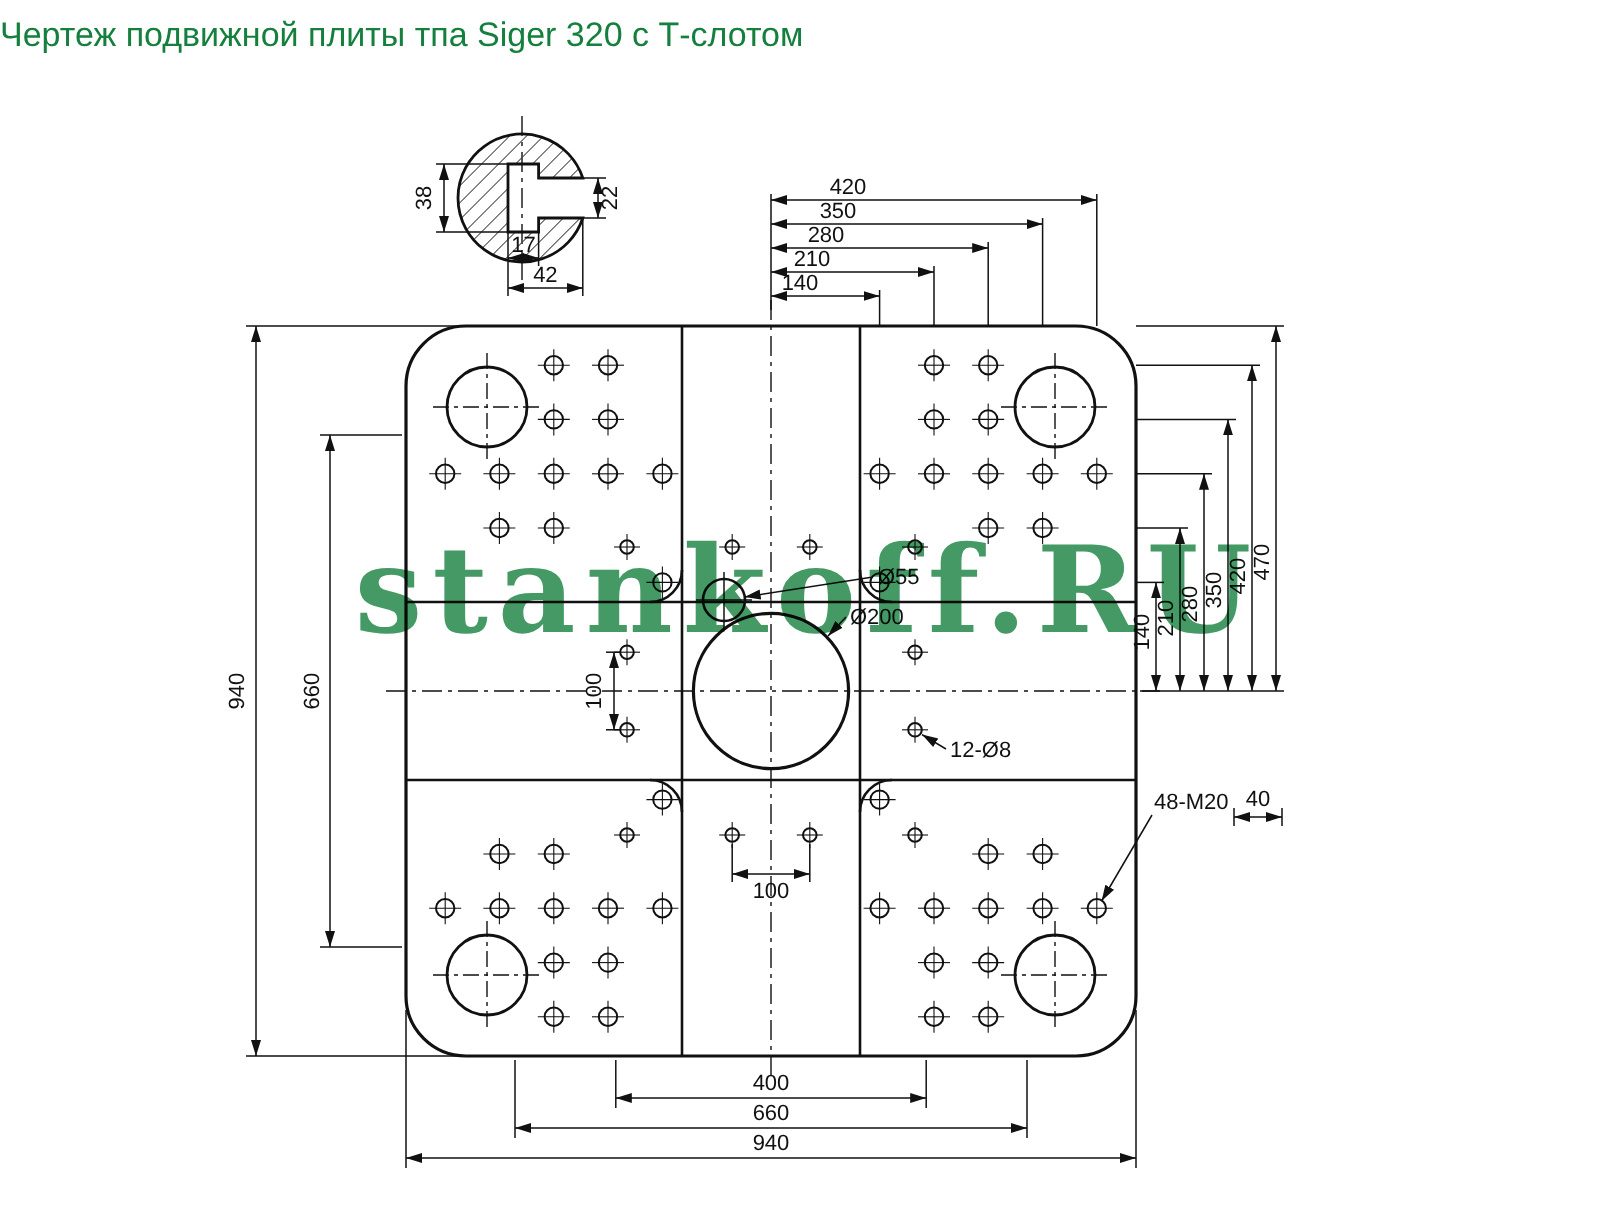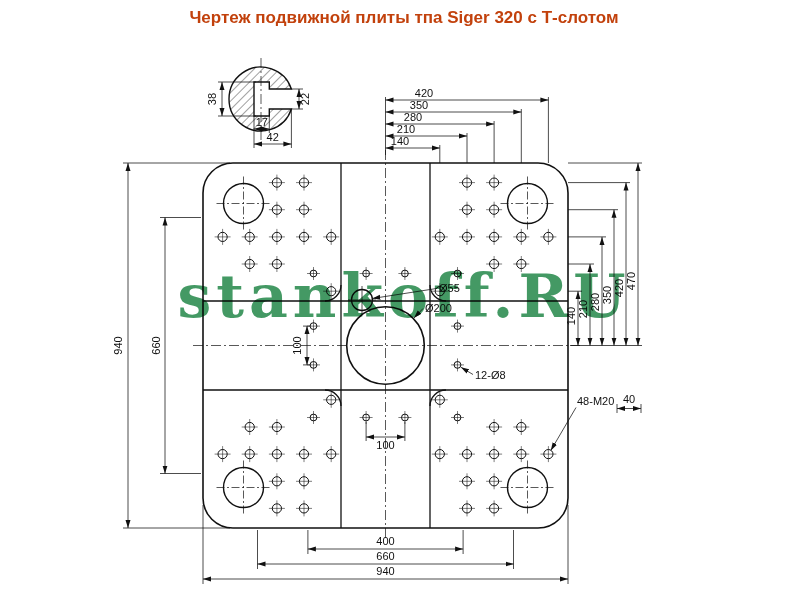--- a/index.html
+++ b/index.html
@@ -1,19 +1,19 @@
 <!DOCTYPE html>
 <html><head>
 <meta charset="utf-8">
 <style>
   html,body{margin:0;padding:0;background:#fff;}
   .stage{position:relative;width:808px;height:610px;background:#fff;overflow:hidden;
          font-family:"Liberation Sans",sans-serif;}
-  .title{position:absolute;top:8px;left:0;width:100%;text-align:center;
-         font-size:17px;font-weight:bold;color:#c2410c;z-index:2;}
+  .title{position:absolute;top:8px;left:0;width:100%;text-align:left;
+         font-size:17px;font-weight:normal;color:#15803d;z-index:2;}
   .watermark{position:absolute;top:240px;left:0;width:100%;height:112px;line-height:112px;
          text-align:center;font-family:"DejaVu Serif",serif;font-weight:bold;
          font-size:60px;letter-spacing:5px;color:#15803d;mix-blend-mode:multiply;
          opacity:.8;pointer-events:none;z-index:3;white-space:nowrap;}
   svg.drawing{position:absolute;top:0;left:0;z-index:1;}
   svg text{font-family:"Liberation Sans",sans-serif;font-size:11px;fill:#111;}
   .ol{fill:none;stroke:#111;stroke-width:1.6;}
   .ch{fill:none;stroke:#111;stroke-width:1.3;}
   .thin{stroke:#111;stroke-width:0.75;fill:none;}
   .cl{stroke:#111;stroke-width:0.7;fill:none;stroke-dasharray:10 3 2 3;}

